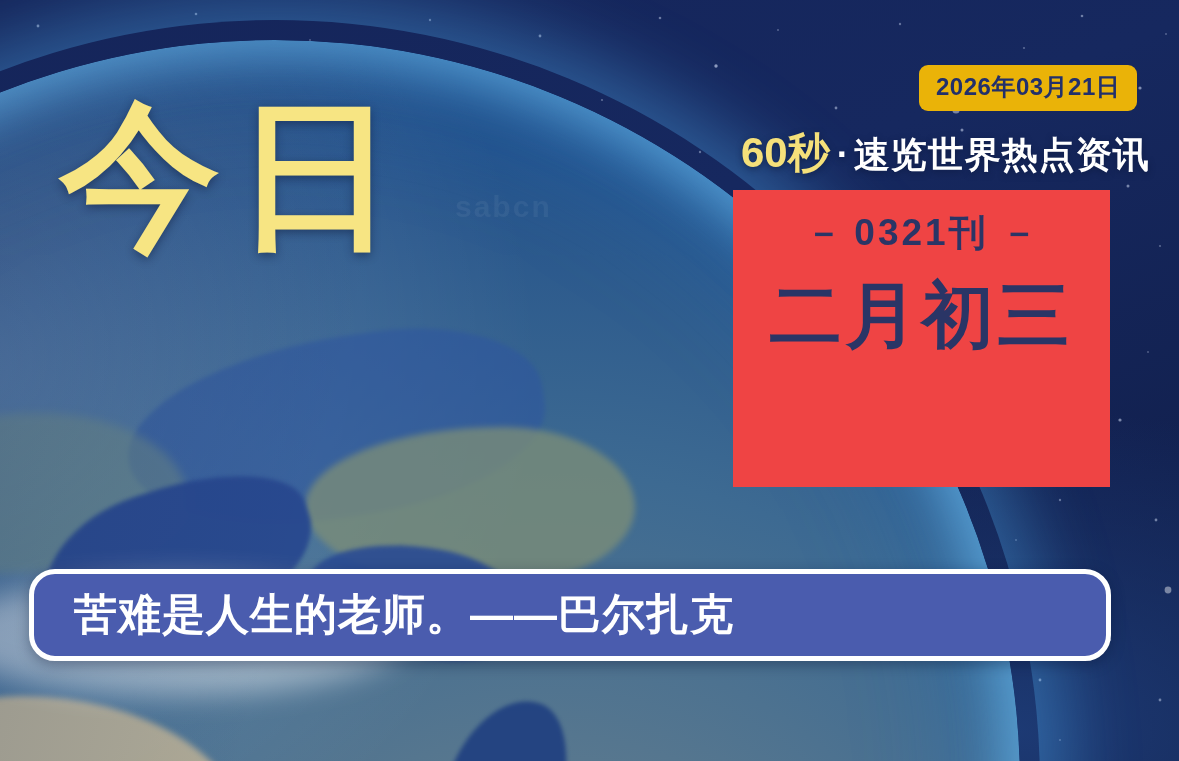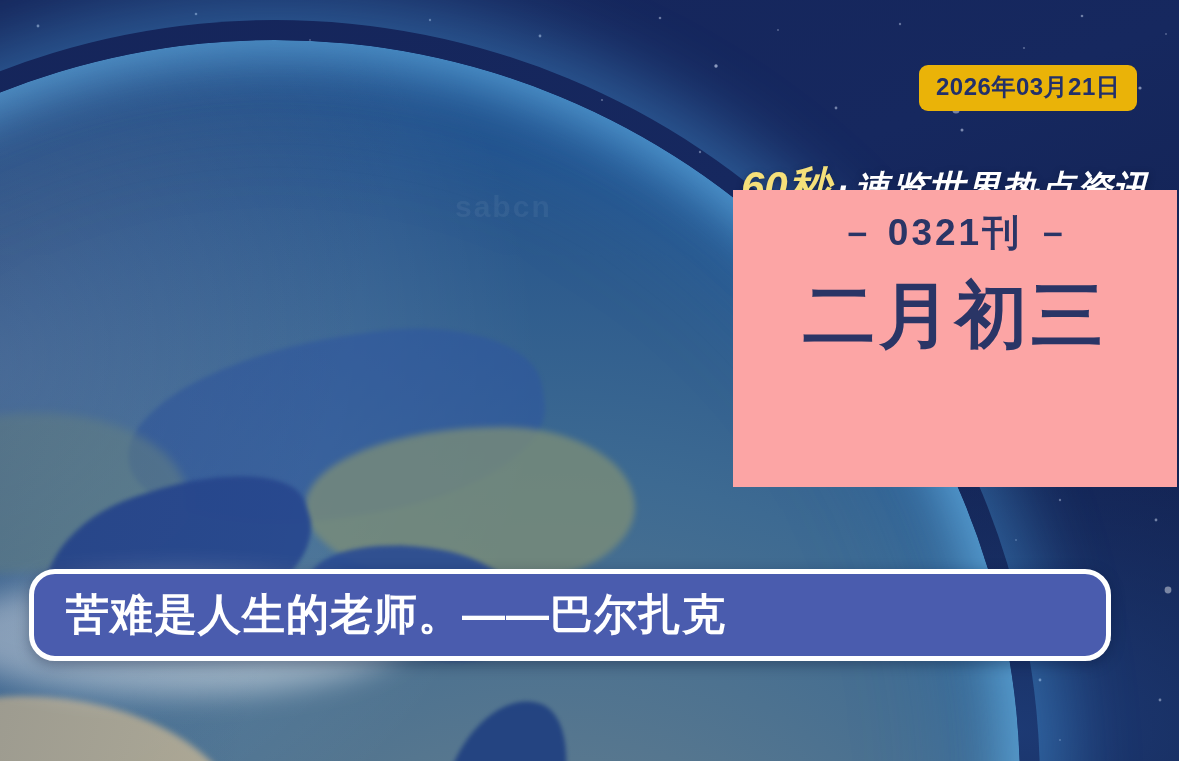--- a/index.html
+++ b/index.html
@@ -134,39 +134,38 @@
     letter-spacing: 8px;
     margin-top: 16px;
     margin-left: -12px;
     text-shadow: 0 3px 12px rgba(10,20,50,.4);
   }
 
   
   .tagline {
     position: absolute;
     left: 741px;
-    top: 159px;
+    top: 125px;
     font-size: 36px;
     font-weight: bold;
     white-space: nowrap;
     text-shadow: 0 2px 6px rgba(10,20,50,.5);
-    font-style: italic;
   }
   .tagline .secs { color: #f5e07a; font-size: 42px; }
   .tagline .dot { color: #ffffff; margin: 0 5px 0 7px; }
   .tagline .rest { color: #ffffff; letter-spacing: 1px; }
 
   
   .card {
     position: absolute;
     left: 733px;
     top: 190px;
-    width: 444px;
+    width: 377px;
     height: 297px;
-    background: #fca5a5;
+    background: #ef4444;
     display: flex;
     flex-direction: column;
     align-items: center;
     justify-content: flex-start;
     color: #2a3566;
     text-align: center;
   }
   .card-issue {
     margin-top: 18px;
     font-size: 37px;
@@ -199,21 +198,21 @@
     height: 92px;
     box-sizing: border-box;
     background: #4a5cae;
     border: 5px solid #ffffff;
     border-radius: 26px;
     display: flex;
     align-items: center;
     box-shadow: 0 4px 14px rgba(5,15,45,.35);
   }
   .quote-text {
-    margin-left: 32px;
+    margin-left: 40px;
     color: #ffffff;
     font-size: 43px;
     font-weight: bold;
     letter-spacing: 1px;
     white-space: nowrap;
   }
 </style>
 </head>
 <body>
 
@@ -300,20 +299,21 @@
 
     <div class="night-shade"></div>
     <div class="limb"></div>
   </div>
 
   <div class="watermark">sabcn</div>
 
   <div class="date-pill">2026年03月21日</div>
 
   <div class="title-block">
+    <div class="title-jinri">今日</div>
   </div>
 
   <div class="tagline">
     <span class="secs">60秒</span><span class="dot">·</span><span class="rest">速览世界热点资讯</span>
   </div>
 
   <div class="card">
     <div class="card-issue">
       <span class="dash">－</span><span>0321刊</span><span class="dash">－</span>
     </div>

